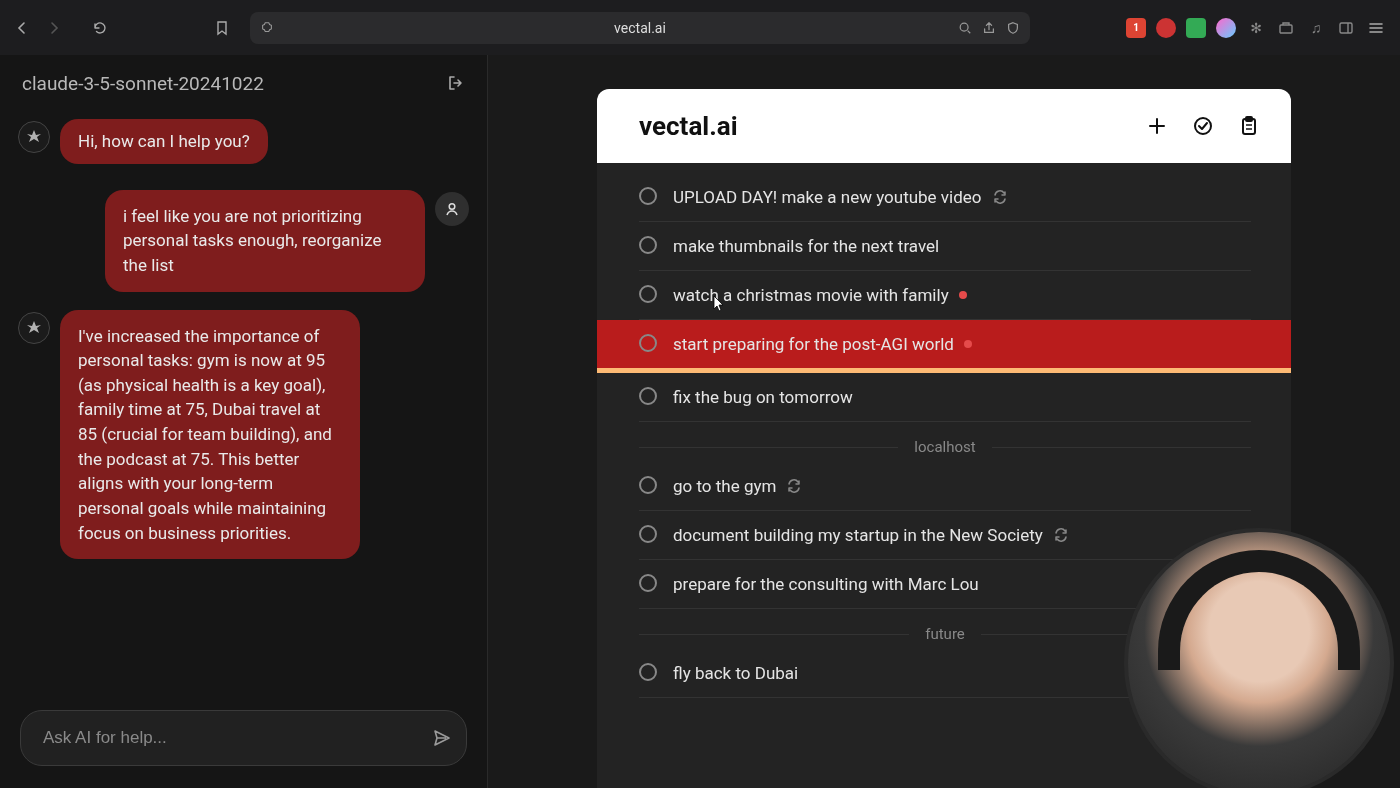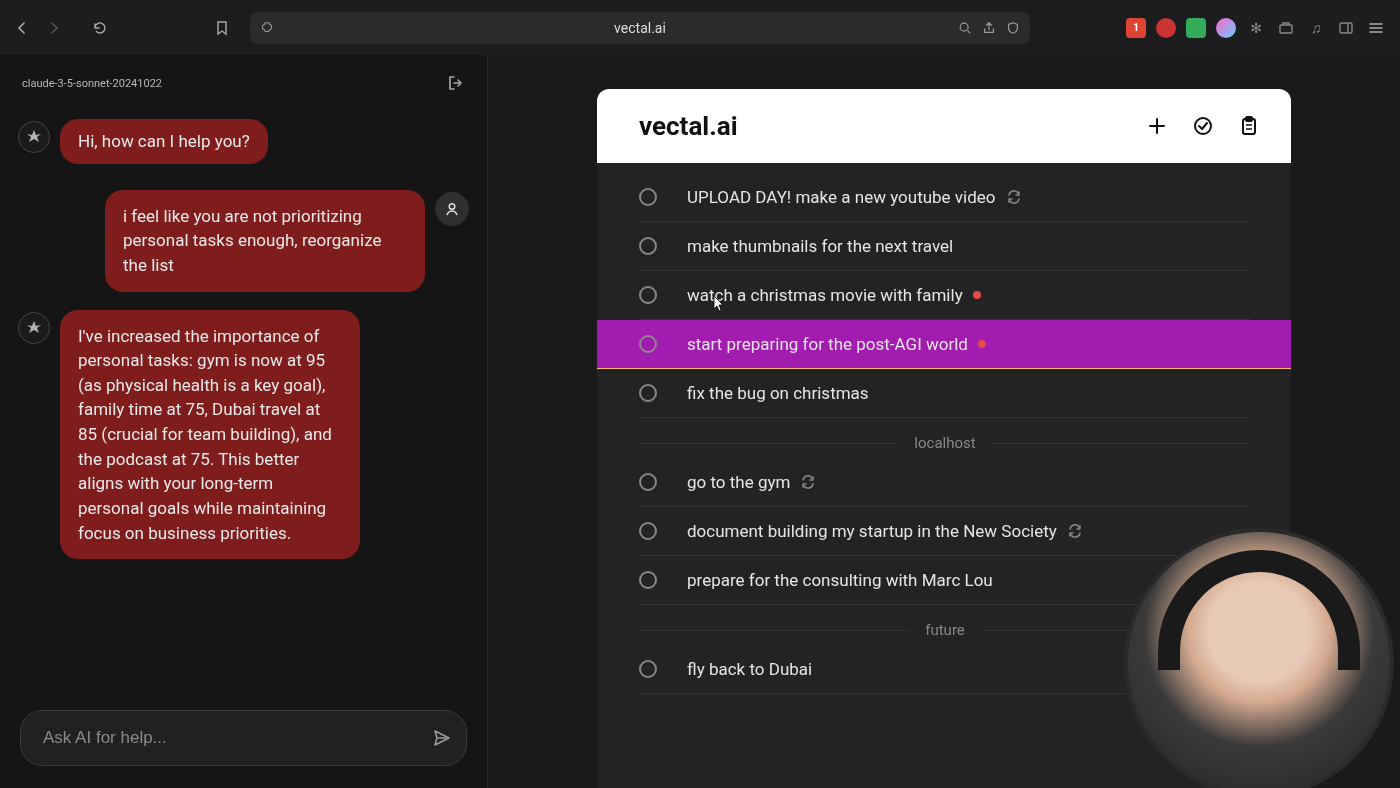--- a/index.html
+++ b/index.html
@@ -74,21 +74,21 @@
     display: flex;
     flex-direction: column;
     border-right: 1px solid #2a2a2a;
     position: relative;
   }
   .sidebar-top {
     height: 56px;
     display:flex; align-items:center; justify-content:space-between;
     padding: 0 22px;
     color:#b8b8b8;
-    font-size: 11px;
+    font-size: 19px;
   }
   .exit-icon { color:#aaa; }
 
   .chat-area {
     flex: 1;
     padding: 8px 18px 8px 18px;
     overflow-y: auto;
   }
 
   .msg-row { display:flex; gap:10px; margin-bottom: 18px; align-items:flex-start; }
@@ -166,27 +166,27 @@
   .task-list {
     flex:1; overflow-y:auto;
     padding: 10px 40px 10px 42px;
     position: relative;
   }
   .task-list::-webkit-scrollbar { width: 8px; }
   .task-list::-webkit-scrollbar-thumb { background:#3e3e3e; border-radius:4px; }
   .task-list::-webkit-scrollbar-track { background:transparent; }
 
   .task {
-    display:flex; align-items:center; gap:30px;
+    display:flex; gap:16px;
     padding: 14px 0;
     border-bottom: 1px solid #333;
     font-size: 17px;
     color:#e5e5e5;
   }
-  .task.hovered { background:#a21caf; margin: 0 -40px 0 -42px; padding-left:42px; padding-right:40px; border-bottom:1px solid #fdba74;}
+  .task.hovered { background:#b91c1c; margin: 0 -40px 0 -42px; padding-left:42px; padding-right:40px; border-bottom:5px solid #fdba74;}
   .task-check {
     width:18px;height:18px;border:2px solid #888;border-radius:50%;flex-shrink:0;
   }
   .task-text { display:flex; align-items:center; gap:10px; }
   .dot-red { width:8px;height:8px;border-radius:50%;background:#e54b4b; }
   .recur-icon { color:#888; display:inline-flex; }
 
   .section-divider {
     display:flex; align-items:center; gap:16px;
     color:#888; font-size:15px;
@@ -422,21 +422,21 @@
           <div class="task hovered">
             <span class="task-check"></span>
             <span class="task-text">
               <span>start preparing for the post-AGI world</span>
               <span class="dot-red"></span>
             </span>
           </div>
           <div class="task">
             <span class="task-check"></span>
             <span class="task-text">
-              <span>fix the bug on christmas</span>
+              <span>fix the bug on tomorrow</span>
             </span>
           </div>
           <div class="section-divider">localhost</div>
           <div class="task">
             <span class="task-check"></span>
             <span class="task-text">
               <span>go to the gym</span>
               <span class="recur-icon">
                 <svg width="16" height="16" viewBox="0 0 16 16">
                   <path d="M3 6a5 5 0 0 1 9-2l1-1v3h-3M13 10a5 5 0 0 1-9 2l-1 1v-3h3" stroke="currentColor" fill="none" stroke-width="1.5" stroke-linecap="round" stroke-linejoin="round"></path>

